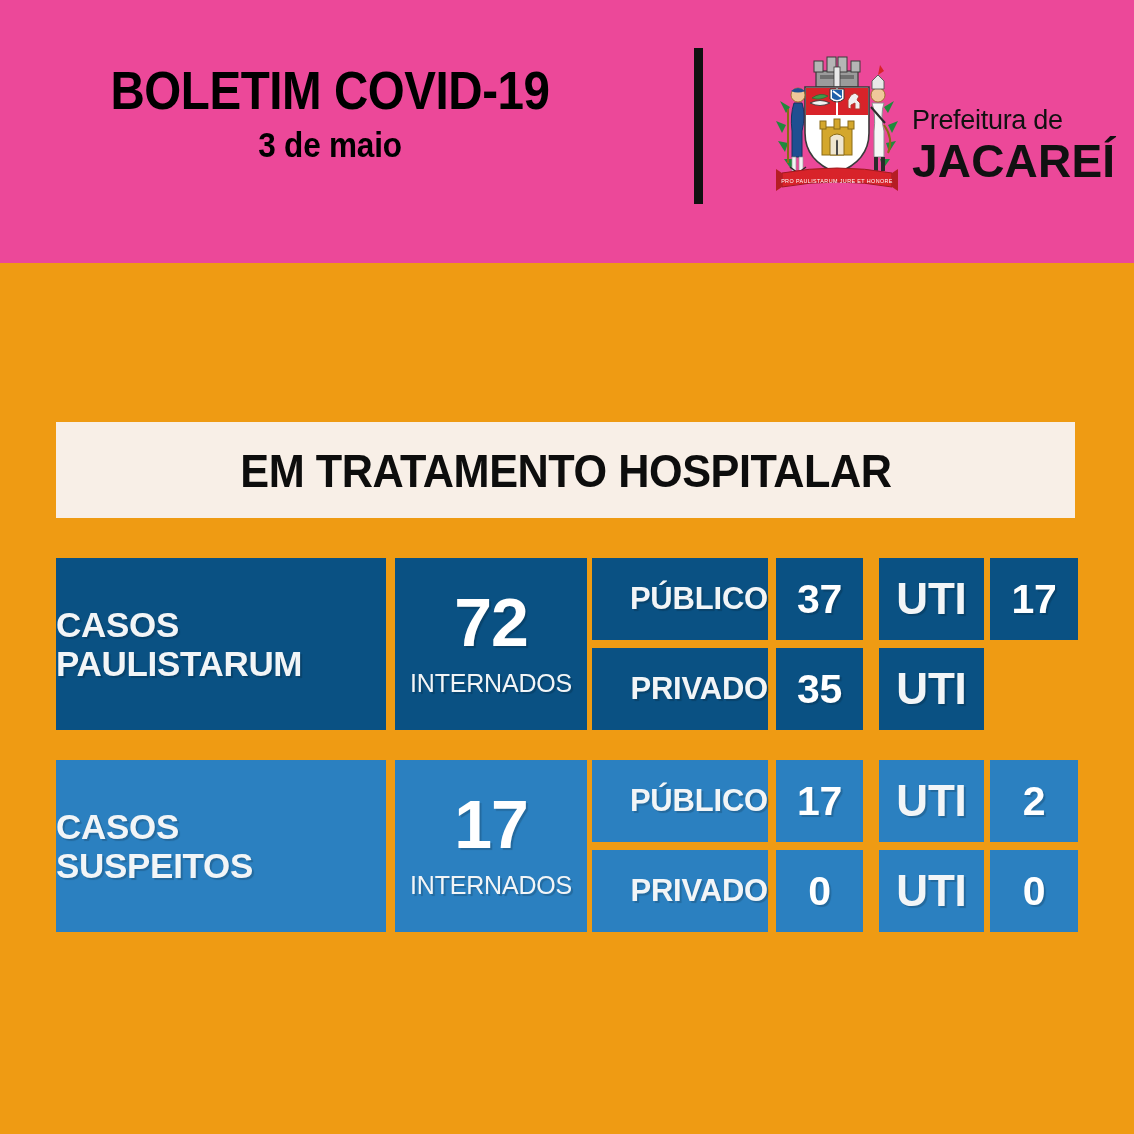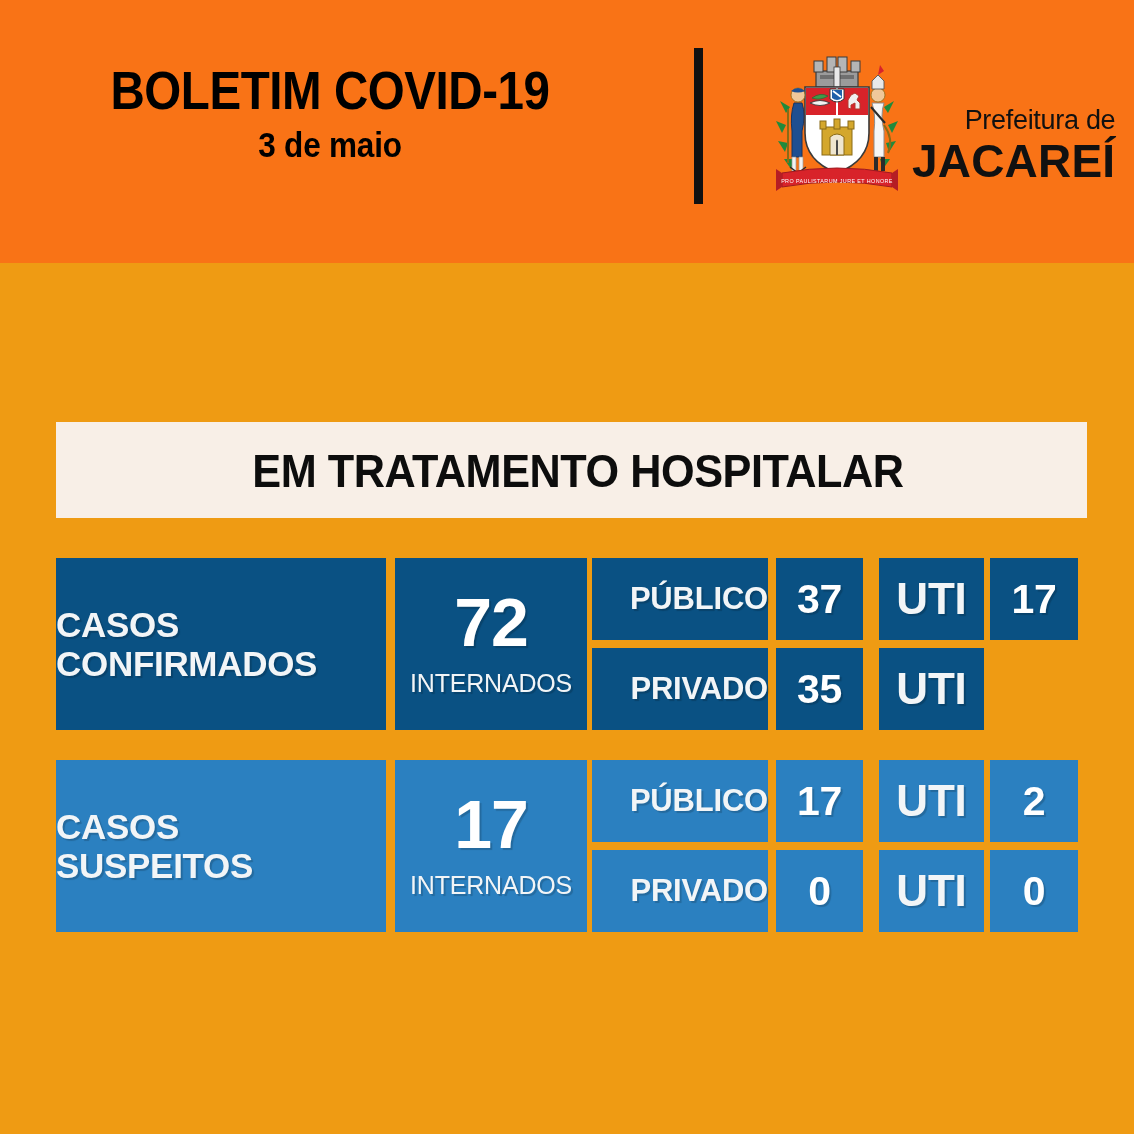--- a/index.html
+++ b/index.html
@@ -23,21 +23,21 @@
     background: #ef9b13;
   }
 
   
   .header {
     position: absolute;
     left: 0;
     top: 0;
     width: 1134px;
     height: 263px;
-    background: #f97316;
+    background: #ec4899;
   }
 
   .header-title-block {
     position: absolute;
     left: 0;
     top: 62px;
     width: 660px;
     text-align: center;
     color: #000;
   }
@@ -83,21 +83,20 @@
     top: 0;
     width: 130px;
     height: 152px;
   }
   .brand-text {
     position: absolute;
     left: 140px;
     top: 62px;
     color: #111;
     line-height: 1;
-    text-align: right;
   }
   .brand-line1 {
     font-size: 27px;
     font-weight: normal;
     letter-spacing: -0.3px;
     white-space: nowrap;
   }
   .brand-line2 {
     font-size: 46px;
     font-weight: bold;
@@ -110,21 +109,20 @@
   .section-banner {
     position: absolute;
     left: 56px;
     top: 422px;
     width: 1019px;
     height: 96px;
     background: #f8efe7;
     display: flex;
     align-items: center;
     justify-content: center;
-    padding-left: 12px;
   }
   .section-banner-text {
     font-size: 47px;
     font-weight: bold;
     color: #0d0d0d;
     letter-spacing: -0.5px;
     transform: scaleX(0.92);
     white-space: nowrap;
   }
 
@@ -334,21 +332,21 @@
 
   <div class="section-banner">
     <div class="section-banner-text">EM TRATAMENTO HOSPITALAR</div>
   </div>
 
   <div class="row row-confirmed">
 
     <div class="cell c-dark cell-label">
       <div class="label-text">
         <span>CASOS</span>
-        <span class="l2">CONFIRMADOS</span>
+        <span class="l2">PAULISTARUM</span>
       </div>
     </div>
 
     <div class="cell c-dark cell-total">
       <div class="total-number">72</div>
       <div class="total-caption">INTERNADOS</div>
     </div>
 
     <div class="subgrid">
       <div class="subline subline-1">

